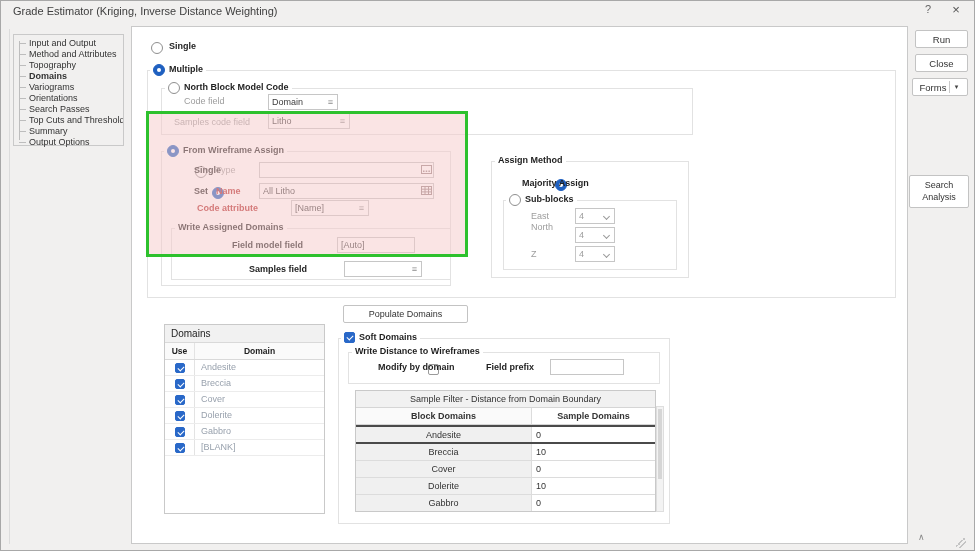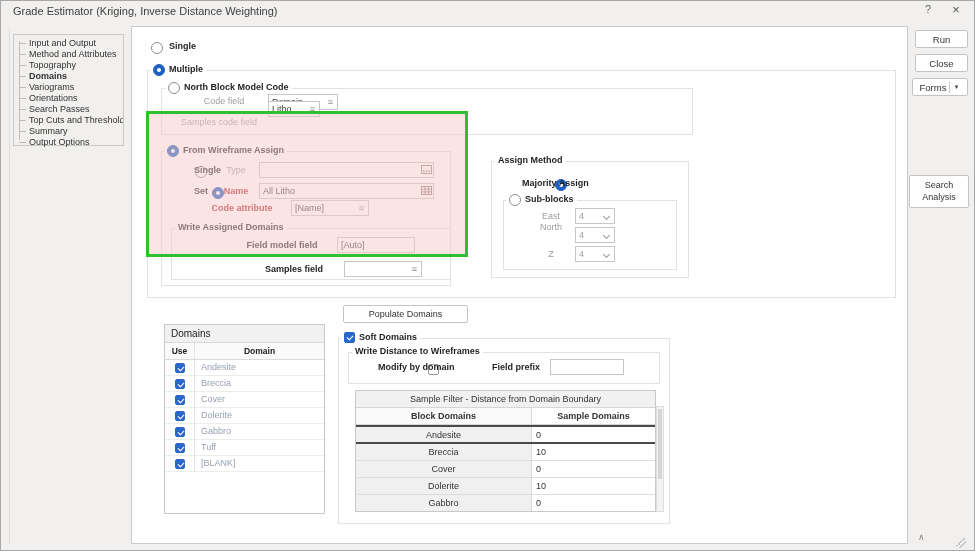--- a/index.html
+++ b/index.html
@@ -2,21 +2,21 @@
 <html><head>
 <meta charset="utf-8">
 <style>
   html,body{margin:0;padding:0}
   body{width:975px;height:551px;position:relative;background:#f1f0ef;
        font-family:"Liberation Sans",sans-serif;overflow:hidden;
        border:1px solid #a8a8a8;box-sizing:border-box}
   .abs{position:absolute}
   .lbl{font-size:9px;color:#1f1f1f;line-height:16px;white-space:nowrap}
   .b{font-weight:600}
-  .r{text-align:center}
+  .r{text-align:left}
   .gray{color:#9d9d9d}
   .red{color:#b32a2a}
   .grp{position:absolute;border:1px solid #e2e2e2;z-index:1}
   .cap{position:absolute;display:flex;align-items:center;gap:4px;background:#fff;
        padding:0 3px;font-size:9px;font-weight:600;color:#1f1f1f;line-height:13px;
        white-space:nowrap;z-index:2}
   .radio{width:12px;height:12px;border-radius:50%;border:1px solid #8f8f8f;
          background:#fff;box-sizing:border-box;position:relative;flex:none;display:inline-block}
   .radio.on{border-color:#1f60c0;background:#1f60c0}
   .radio.on::after{content:'';position:absolute;left:3px;top:3px;width:4px;height:4px;
@@ -129,21 +129,21 @@
 <div class="cap" style="left:164px;top:80px">
   <span class="radio"></span>
   <span>North Block Model Code</span>
 </div>
 <span class="lbl gray r abs" style="left:183px;top:92px;width:80px;z-index:2">Code field</span>
 <div class="field" style="left:267px;top:93px;width:70px">
   <span class="fv">Domain</span>
   <span class="fico">≡</span>
 </div>
 <span class="lbl gray r abs" style="left:173px;top:113px;width:90px;z-index:2">Samples code field</span>
-<div class="field" style="left:267px;top:100px;width:52px">
+<div class="field" style="left:267px;top:112px;width:82px">
   <span class="fv">Litho</span>
   <span class="fico">≡</span>
 </div>
 
 
 <div class="grp" style="left:160px;top:150px;width:288px;height:133px"></div>
 <div class="cap" style="left:163px;top:143px">
   <span class="radio on"></span>
   <span>From Wireframe Assign</span>
 </div>
@@ -318,26 +318,20 @@
   <div class="dt-row">
     <div class="du">
         <span class="chk on" style="width:10px;height:10px"></span>
       </div>
     <div class="dd2">Gabbro</div>
   </div>
   <div class="dt-row">
     <div class="du">
         <span class="chk on" style="width:10px;height:10px"></span>
       </div>
-    <div class="dd2">Tuff</div>
-  </div>
-  <div class="dt-row">
-    <div class="du">
-        <span class="chk on" style="width:10px;height:10px"></span>
-      </div>
     <div class="dd2">[BLANK]</div>
   </div>
 </div>
 
 
 <div class="btn" style="left:914px;top:29px;width:53px;height:18px">Run</div>
 <div class="btn" style="left:914px;top:53px;width:53px;height:18px">Close</div>
 <div class="btn" style="left:911px;top:77px;width:56px;height:18px;padding:4px">
   <span style="flex:1;text-align:center">Forms</span>
   <span style="width:1px;height:12px;background:#c9c9c9"></span>

